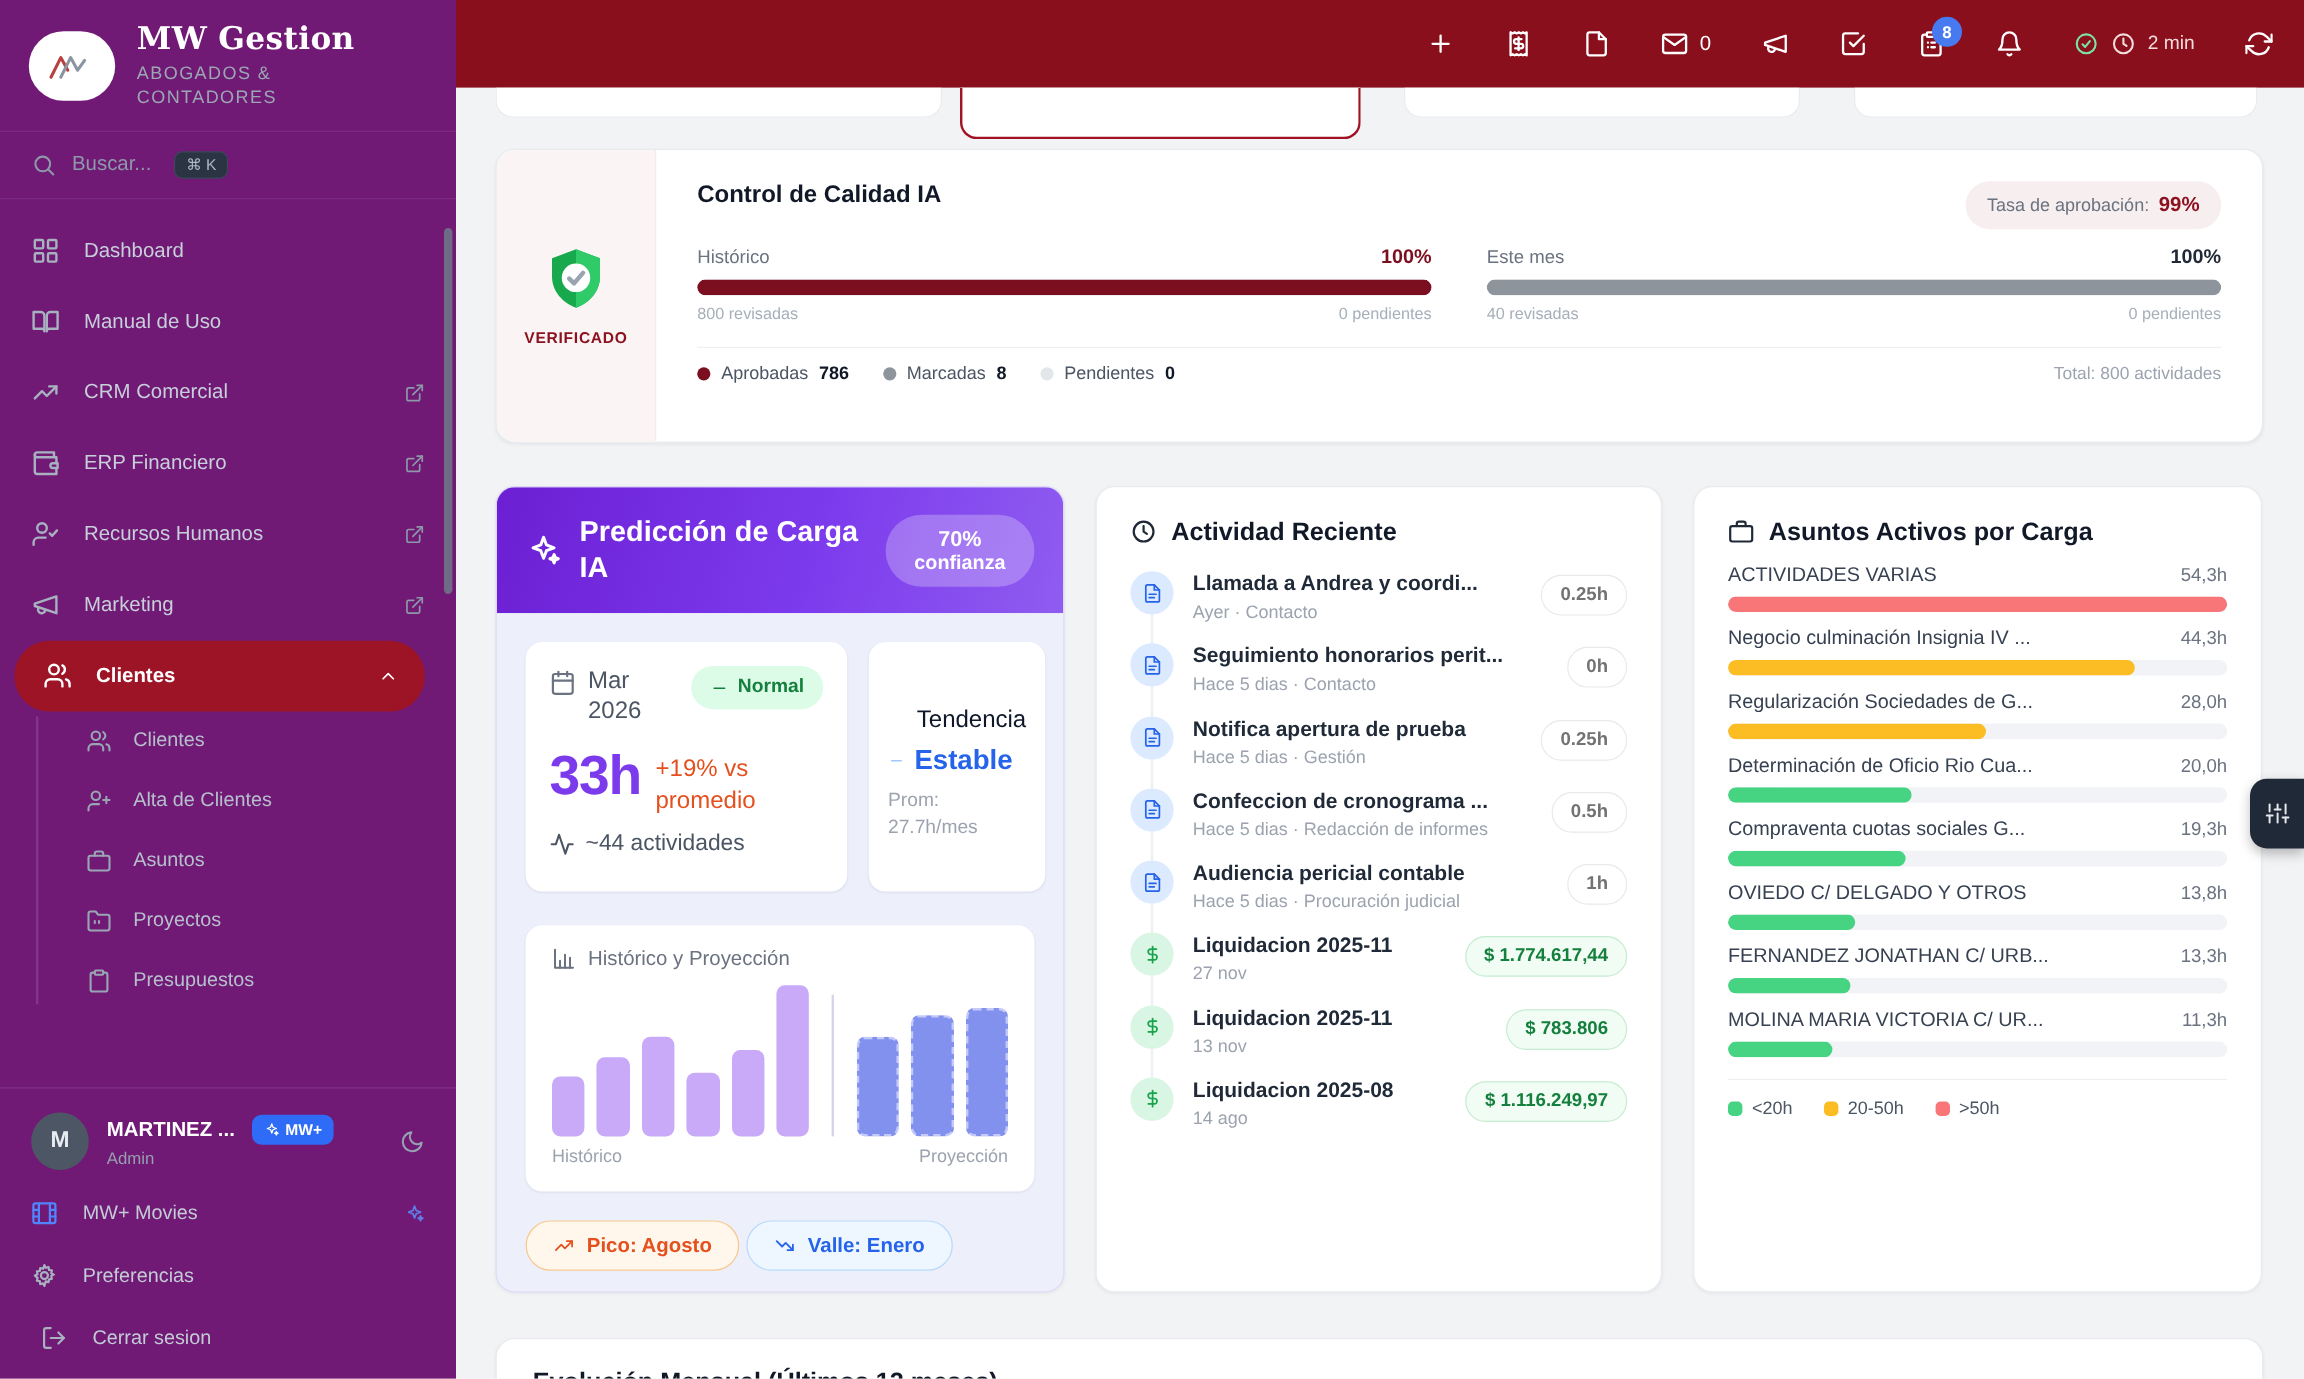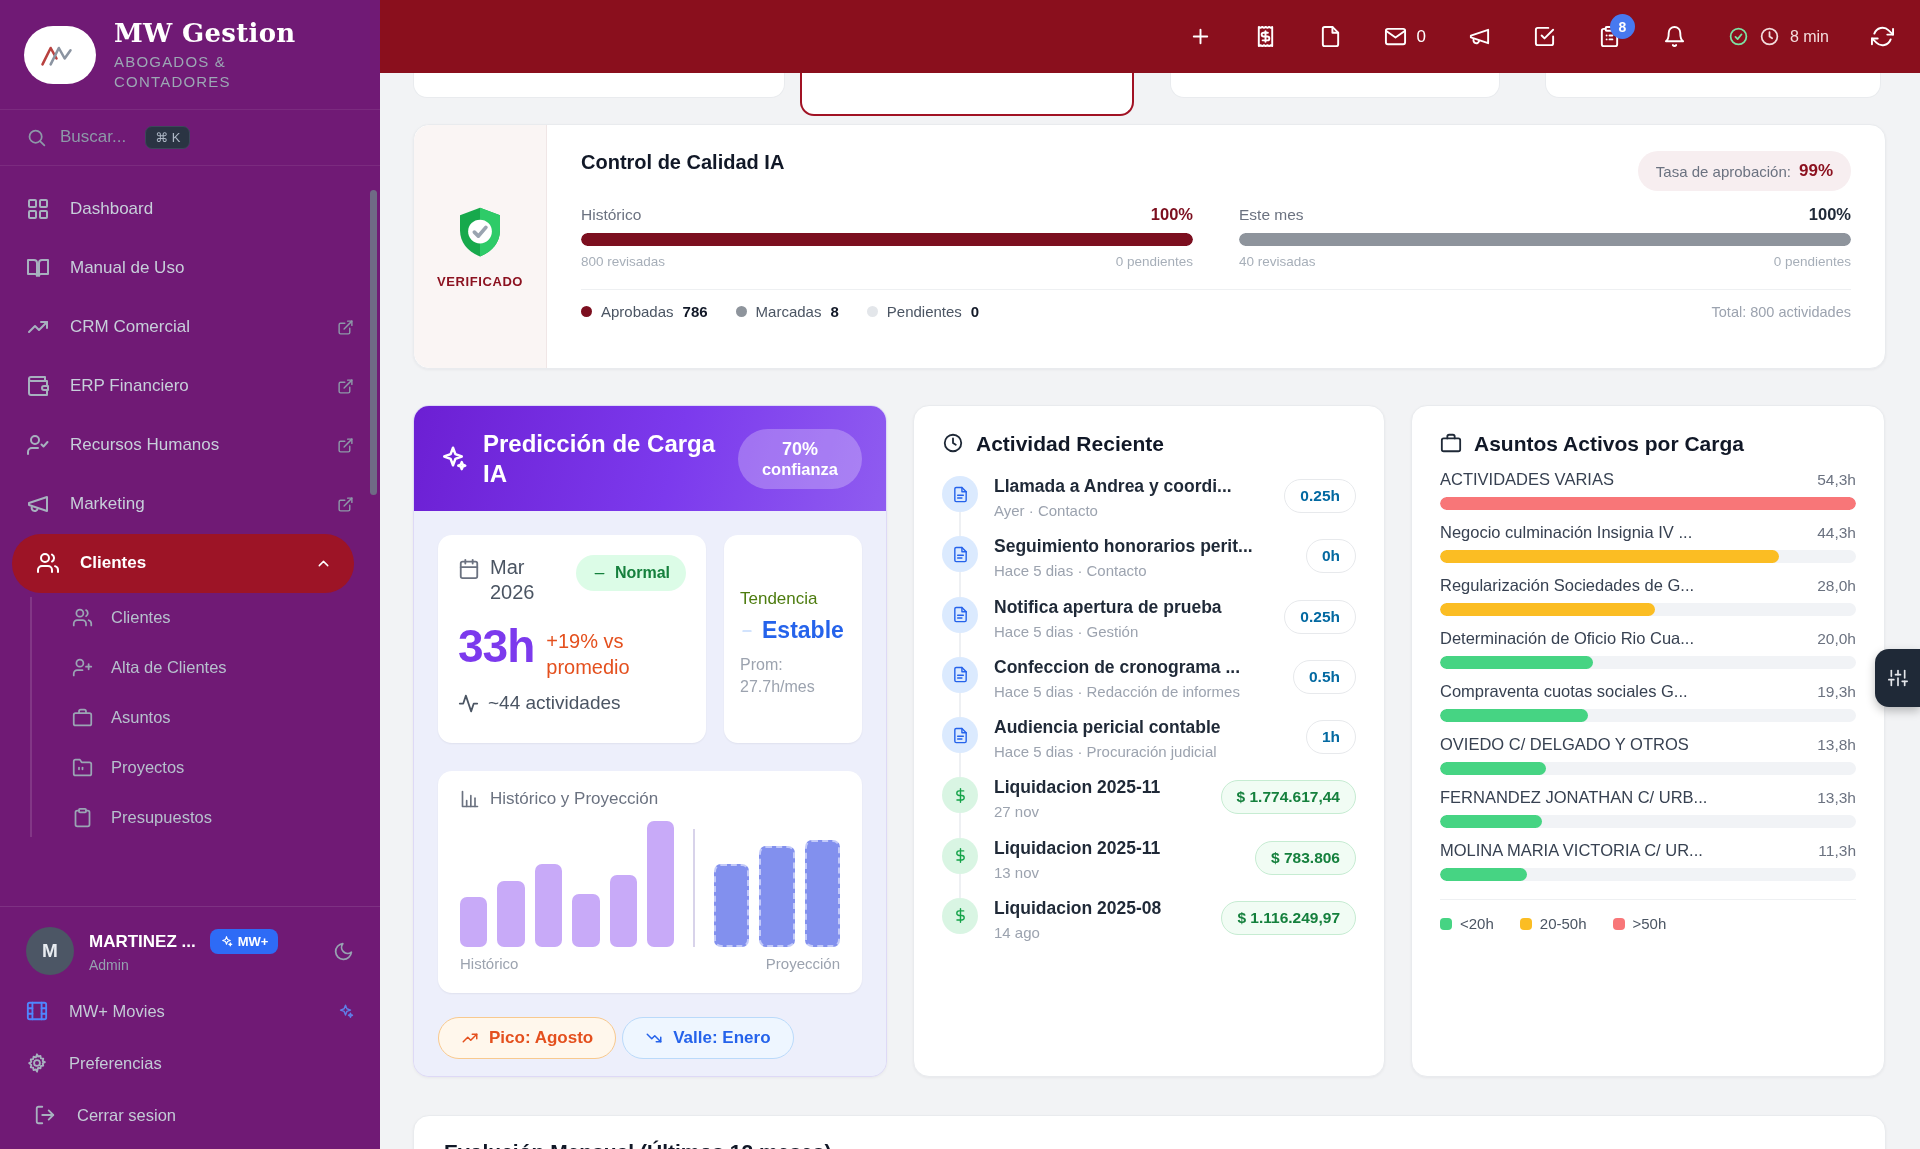--- a/index.html
+++ b/index.html
@@ -105,21 +105,21 @@
   .mini .cal { width:22px; height:22px; color:#6b7280; margin-top:3px; }
   .mini .month { font-size:20px; color:#4b5563; line-height:1.25; margin-left:10px; }
   .pill-normal { margin-left:auto; background:#dcfce7; color:#15803d; border-radius:999px; padding:9px 16px; font-size:16px; font-weight:bold; display:flex; align-items:center; gap:8px; }
   .pill-normal svg { width:15px; height:15px; }
   .big-row { display:flex; align-items:flex-start; margin-top:14px; }
   .big-h { font-size:46px; font-weight:bold; color:#7c3aed; letter-spacing:-1px; }
   .delta { font-size:20px; color:#e4501e; margin-left:12px; margin-top:9px; width:130px; line-height:1.3; }
   .acts { display:flex; align-items:center; gap:9px; margin-top:12px; color:#4b5563; font-size:19px; }
   .acts svg { width:21px; height:21px; color:#4b5563; }
   .mini.trend { padding:18px 16px; }
-  .trend-lbl { font-size:17px; color:#4d7c0f; margin-top:36px; }
+  .trend-lbl { font-size:20px; color:#0f172a; margin-top:36px;margin-left:24px; }
   .trend-val { display:flex; align-items:center; gap:8px; margin-top:8px; }
   .trend-val svg { width:14px; height:14px; color:#a5c8fb; }
   .trend-val span { font-size:23px; font-weight:bold; color:#2563eb; }
   .trend-avg { font-size:16px; color:#9ca3af; margin-top:10px; line-height:1.4; }
   .chartcard { background:#fff; border-radius:14px; box-shadow:0 1px 2px rgba(15,23,42,.06); margin-top:28px; padding:18px 22px; height:222px; }
   .cc-head { display:flex; align-items:center; gap:10px; color:#6b7280; font-size:17px; }
   .cc-head svg { width:20px; height:20px; }
   .plot { height:126px; display:flex; align-items:flex-end; gap:10px; margin-top:12px; }
   .hbar { width:28px; background:#c8aaf8; border-radius:7px; }
   .pdiv { width:2px; height:118px; background:#d8d3ea; margin:0 9px; align-self:flex-end; }
@@ -139,21 +139,21 @@
   .act-list { margin-top:20px; position:relative; }
   .act-list::before { content:""; position:absolute; left:17px; top:22px; bottom:34px; width:2px; background:#eef0f3; }
   .act-item { display:flex; gap:16px; margin-bottom:15px; position:relative; }
   .a-ic { width:36px; height:36px; border-radius:50%; display:flex; align-items:center; justify-content:center; flex:0 0 auto; z-index:1; }
   .a-ic.task { background:#dbeafe; color:#2563eb; }
   .a-ic.money { background:#d9f5e3; color:#16a34a; }
   .a-ic svg { width:17px; height:17px; }
   .a-body { flex:1; min-width:0; }
   .a-title { font-size:17.5px; font-weight:bold; color:#1f2937; white-space:nowrap; overflow:hidden; }
   .a-meta { font-size:15px; color:#9ca3af; margin-top:4px; max-width:250px; line-height:1.35; }
-  .a-pill { align-self:flex-start; margin-top:3px; border:1.5px solid #e7e9ec; border-radius:999px; padding:7px 15px; font-size:15.5px; font-weight:bold; color:#0369a1; white-space:nowrap; background:#fff; }
+  .a-pill { align-self:flex-start; margin-top:3px; border:1.5px solid #e7e9ec; border-radius:999px; padding:7px 15px; font-size:15.5px; font-weight:bold; color:#737373; white-space:nowrap; background:#fff; }
   .a-pill.money { background:#f1fcf4; border-color:#c6ecd2; color:#15803d; }
 
   
   .mat-rows { margin-top:14px; }
   .mat-row { margin-bottom:13px; }
   .mat-lr { display:flex; align-items:baseline; }
   .mat-lbl { font-size:16.5px; color:#374151; white-space:nowrap; overflow:hidden; text-overflow:ellipsis; flex:1; }
   .mat-hrs { font-size:15.5px; color:#6b7280; margin-left:14px; }
   .mat-bar { margin-top:8px; height:13px; border-radius:999px; background:#f1f3f6; overflow:hidden; }
   .mat-bar > div { height:100%; border-radius:999px; }
@@ -503,21 +503,21 @@
               <circle cx="12" cy="12" r="9"></circle>
               <polyline points="8.5 12.5 11 15 15.5 9.5"></polyline>
             </svg>
           </span>
         <span class="tb-ic clk">
             <svg viewBox="0 0 24 24" width="100%" height="100%" fill="none" stroke="currentColor" stroke-width="2" stroke-linecap="round" stroke-linejoin="round">
               <circle cx="12" cy="12" r="9"></circle>
               <polyline points="12 7 12 12 15 14"></polyline>
             </svg>
           </span>
-        <span class="lbl">8 min</span>
+        <span class="lbl">2 min</span>
       </div>
       <span class="tb-ic">
           <svg viewBox="0 0 24 24" width="100%" height="100%" fill="none" stroke="currentColor" stroke-width="2" stroke-linecap="round" stroke-linejoin="round">
             <polyline points="23 4 23 10 17 10"></polyline>
             <polyline points="1 20 1 14 7 14"></polyline>
             <path d="M3.5 9a9 9 0 0 1 14.9-3.4L23 10"></path>
             <path d="M1 14l4.6 4.4A9 9 0 0 0 20.5 15"></path>
           </svg>
         </span>
     </header>

